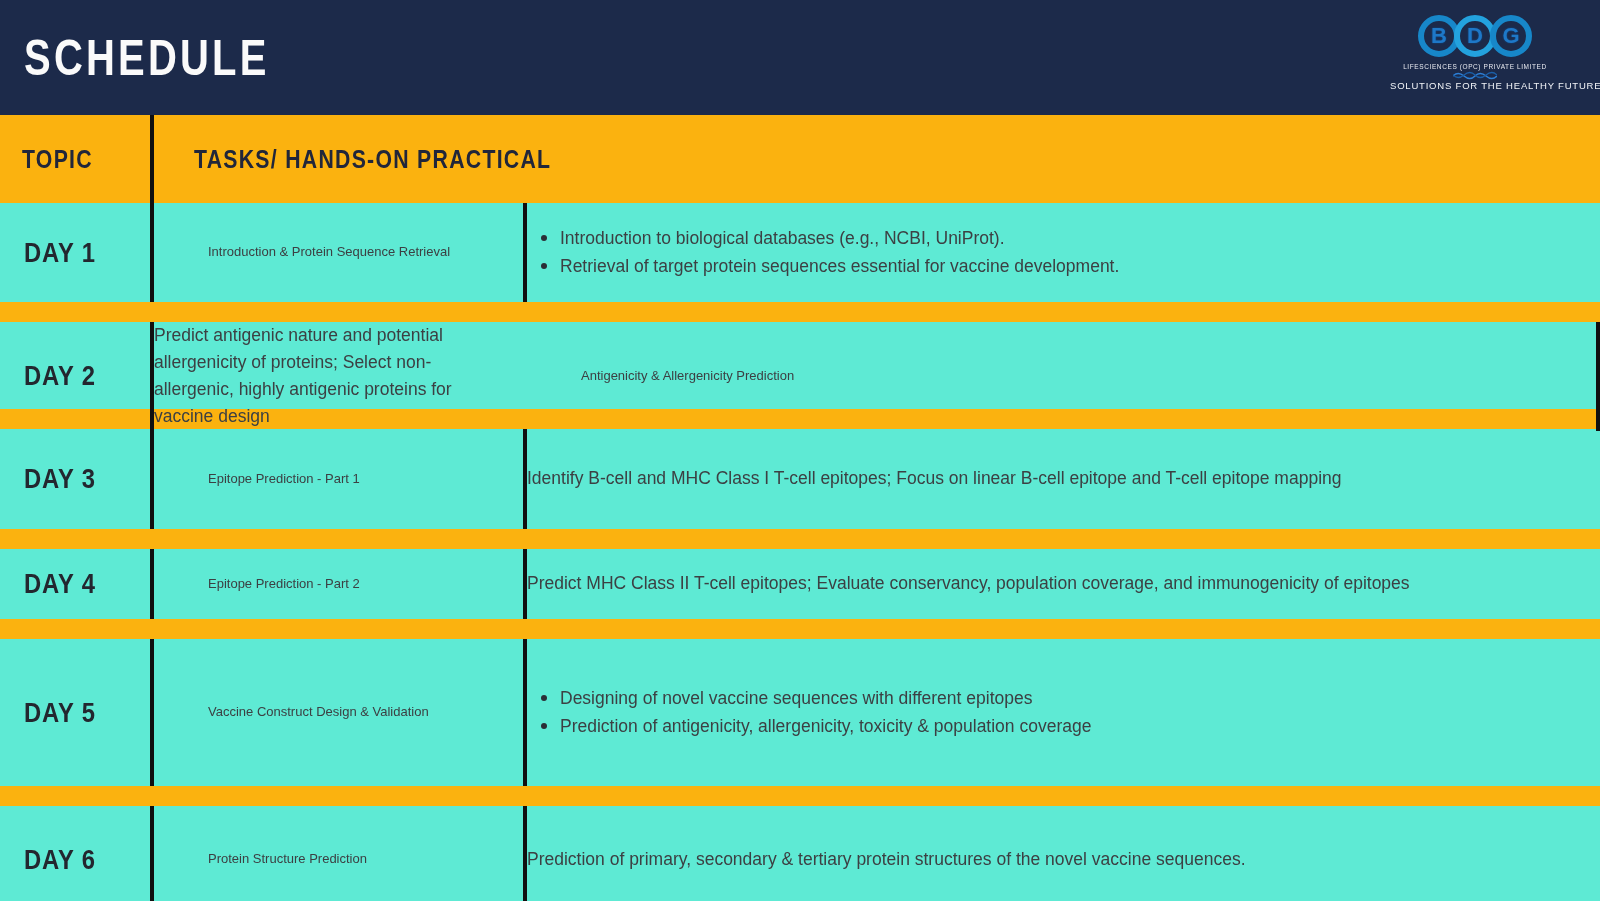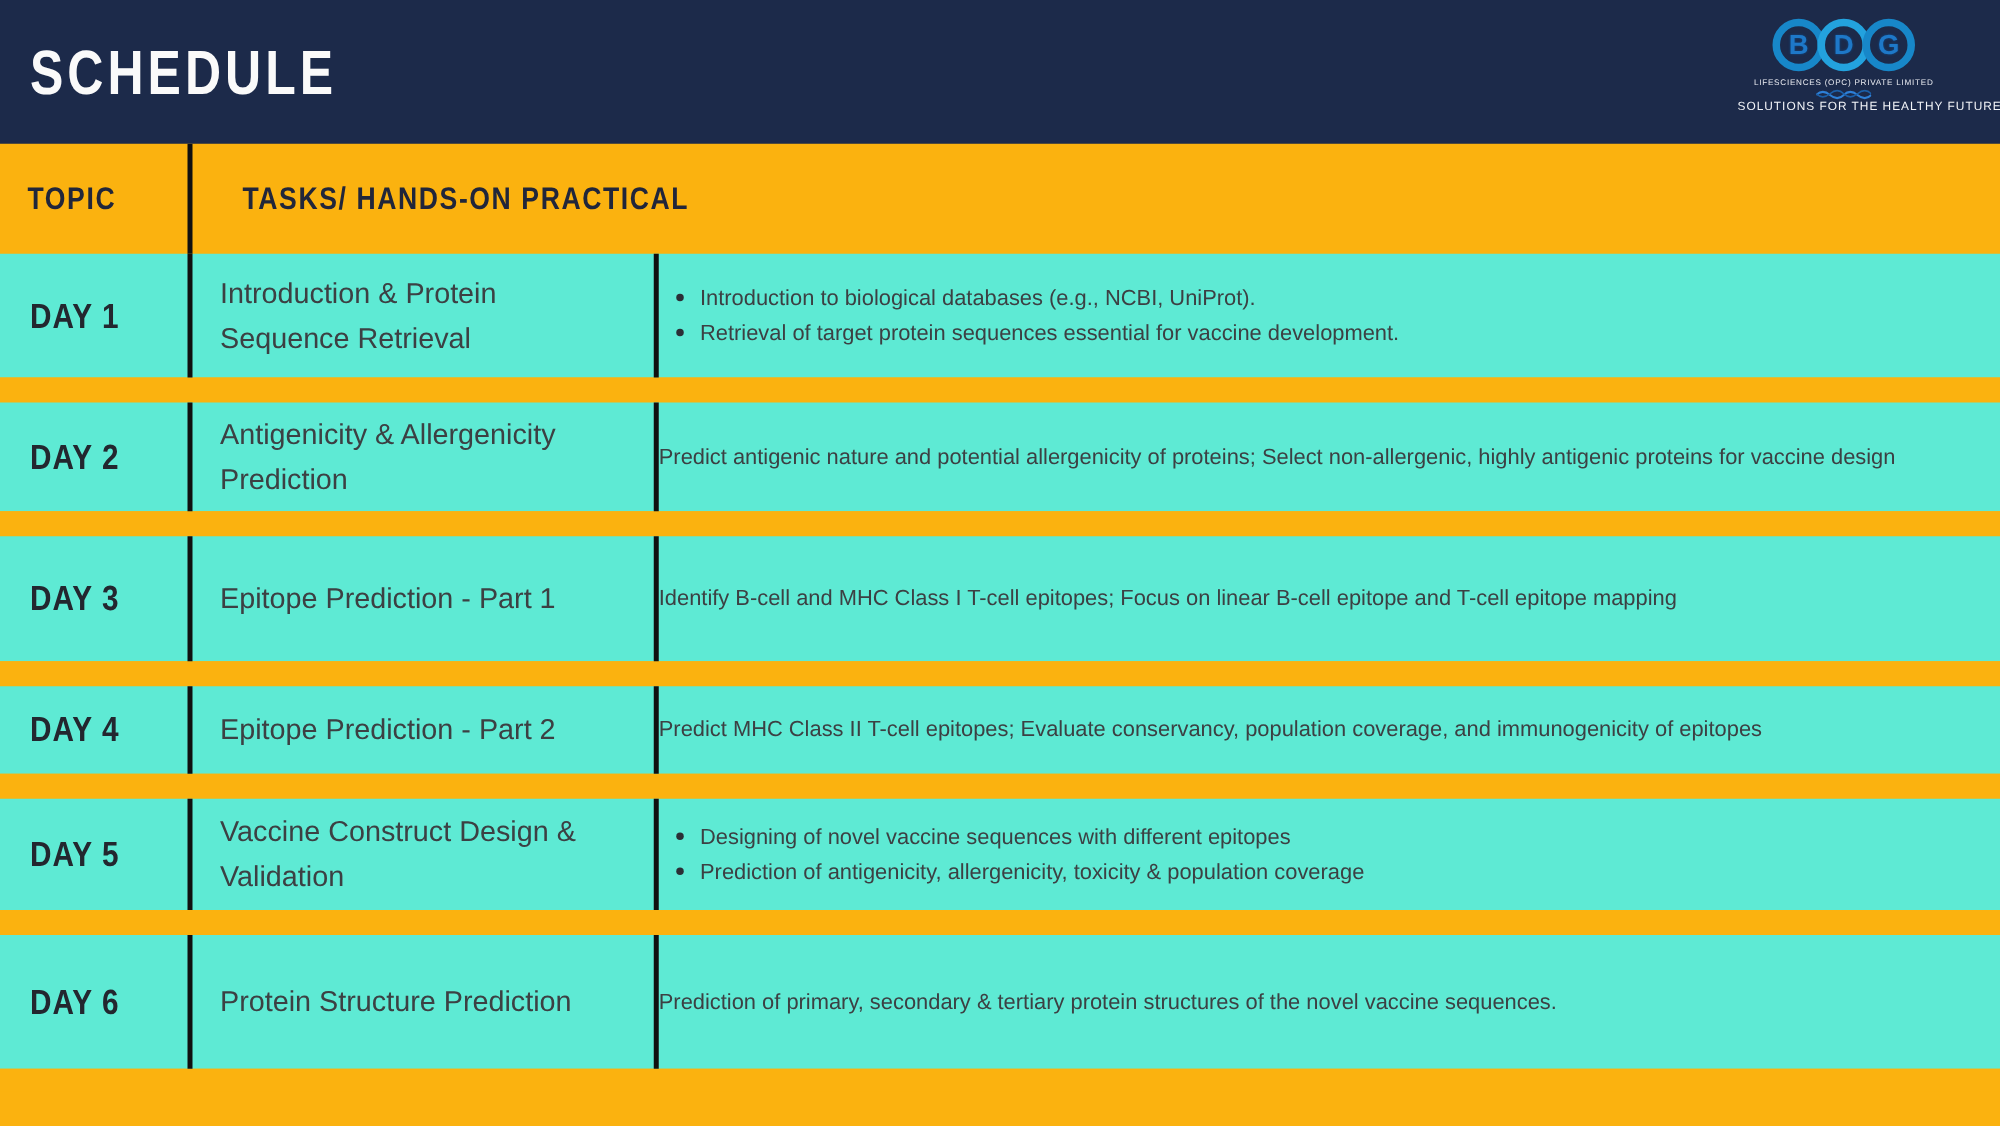--- a/index.html
+++ b/index.html
@@ -1,17 +1,17 @@
 <!DOCTYPE html>
 <html><head>
 <meta charset="utf-8">
 <style>
   html,body{margin:0;padding:0;}
   body{width:1600px;height:901px;overflow:hidden;font-family:"Liberation Sans",sans-serif;}
-  .canvas{position:relative;width:1600px;height:901px;background:#FBB20F;}
+  .canvas{position:relative;width:1600px;height:901px;background:#FBB20F;border-radius:20px;}
 
   
   .banner{position:relative;height:115px;background:#1C2A4A;display:flex;align-items:center;}
   .page-title{color:#FAFAFA;font-size:50px;font-weight:700;letter-spacing:4px;
               padding-left:30px;transform:scaleX(.80);transform-origin:left center;
               font-family:"Liberation Sans",sans-serif;}
   .logo{position:absolute;right:40px;top:10px;width:170px;text-align:center;}
   .logo-rings{display:flex;justify-content:center;align-items:center;height:52px;}
   .ring{width:30px;height:30px;border-radius:50%;border:6px solid #1787C9;
         display:flex;align-items:center;justify-content:center;background:transparent;
@@ -30,29 +30,29 @@
   .head-row{background:#FBB20F;height:88px;}
   .head-cell{font-weight:700;color:#20253А;}
   .head-label{font-weight:700;font-size:25px;letter-spacing:1.5px;color:#21263A;
               transform:scaleX(.85);transform-origin:left center;white-space:nowrap;}
   .head-cell.c1{padding-left:26px;}
   .head-cell.c2{padding-left:22px;}
   .head-cell.c3{padding-left:40px;}
 
   .day-row{background:#5eead4;}
   .row-0{height:99px;}.row-1{height:87px;}.row-2{height:100px;}
-  .row-3{height:70px;}.row-4{height:89px;}.row-5{height:107px;}
+  .row-3{height:70px;}.row-4{height:147px;}.row-5{height:107px;}
   .sep{height:20px;background:#FBB20F;}
   .bottom-band{background:#FBB20F;height:18px;}
 
   .day-cell{padding-left:24px;}
   .day-label{font-weight:700;font-size:28px;letter-spacing:1px;color:#23272F;
              transform:scaleX(.85);transform-origin:left center;white-space:nowrap;}
   .topic-cell{padding-left:22px;padding-right:18px;}
-  .topic-text{font-size:23px;color:#3C4043;line-height:1.55;}
+  .topic-text{font-size:13px;color:#3C4043;line-height:1.55;margin-left:32px;}
   .tasks-cell{padding-right:30px;flex-direction:column;justify-content:center;align-items:flex-start;}
   .task-line{font-size:17.5px;color:#3C4043;line-height:1.55;}
   .task-bullet{display:flex;align-items:baseline;}
   .task-bullet .dot{width:6px;height:6px;border-radius:50%;background:#2B2F36;
                     flex:0 0 6px;margin-right:13px;margin-left:14px;position:relative;top:-3px;}
 </style>
 </head>
 <body>
 
 <div class="canvas">
@@ -101,25 +101,25 @@
             <span class="dot"></span>
             <span>Retrieval of target protein sequences essential for vaccine development.</span>
           </div>
         </div>
       </div>
       <div class="sep"></div>
       <div class="grid-row day-row row-1">
         <div class="cell day-cell line-r">
           <span class="day-label">DAY 2</span>
         </div>
+        <div class="cell tasks-cell">
+          <div class="task-line"><span>Predict antigenic nature and potential allergenicity of proteins; Select non-allergenic, highly antigenic proteins for vaccine design</span></div>
+        </div>
         <div class="cell topic-cell line-r">
           <span class="topic-text">Antigenicity &amp; Allergenicity Prediction</span>
-        </div>
-        <div class="cell tasks-cell">
-          <div class="task-line"><span>Predict antigenic nature and potential allergenicity of proteins; Select non-allergenic, highly antigenic proteins for vaccine design</span></div>
         </div>
       </div>
       <div class="sep"></div>
       <div class="grid-row day-row row-2">
         <div class="cell day-cell line-r">
           <span class="day-label">DAY 3</span>
         </div>
         <div class="cell topic-cell line-r">
           <span class="topic-text">Epitope Prediction - Part 1</span>
         </div>

